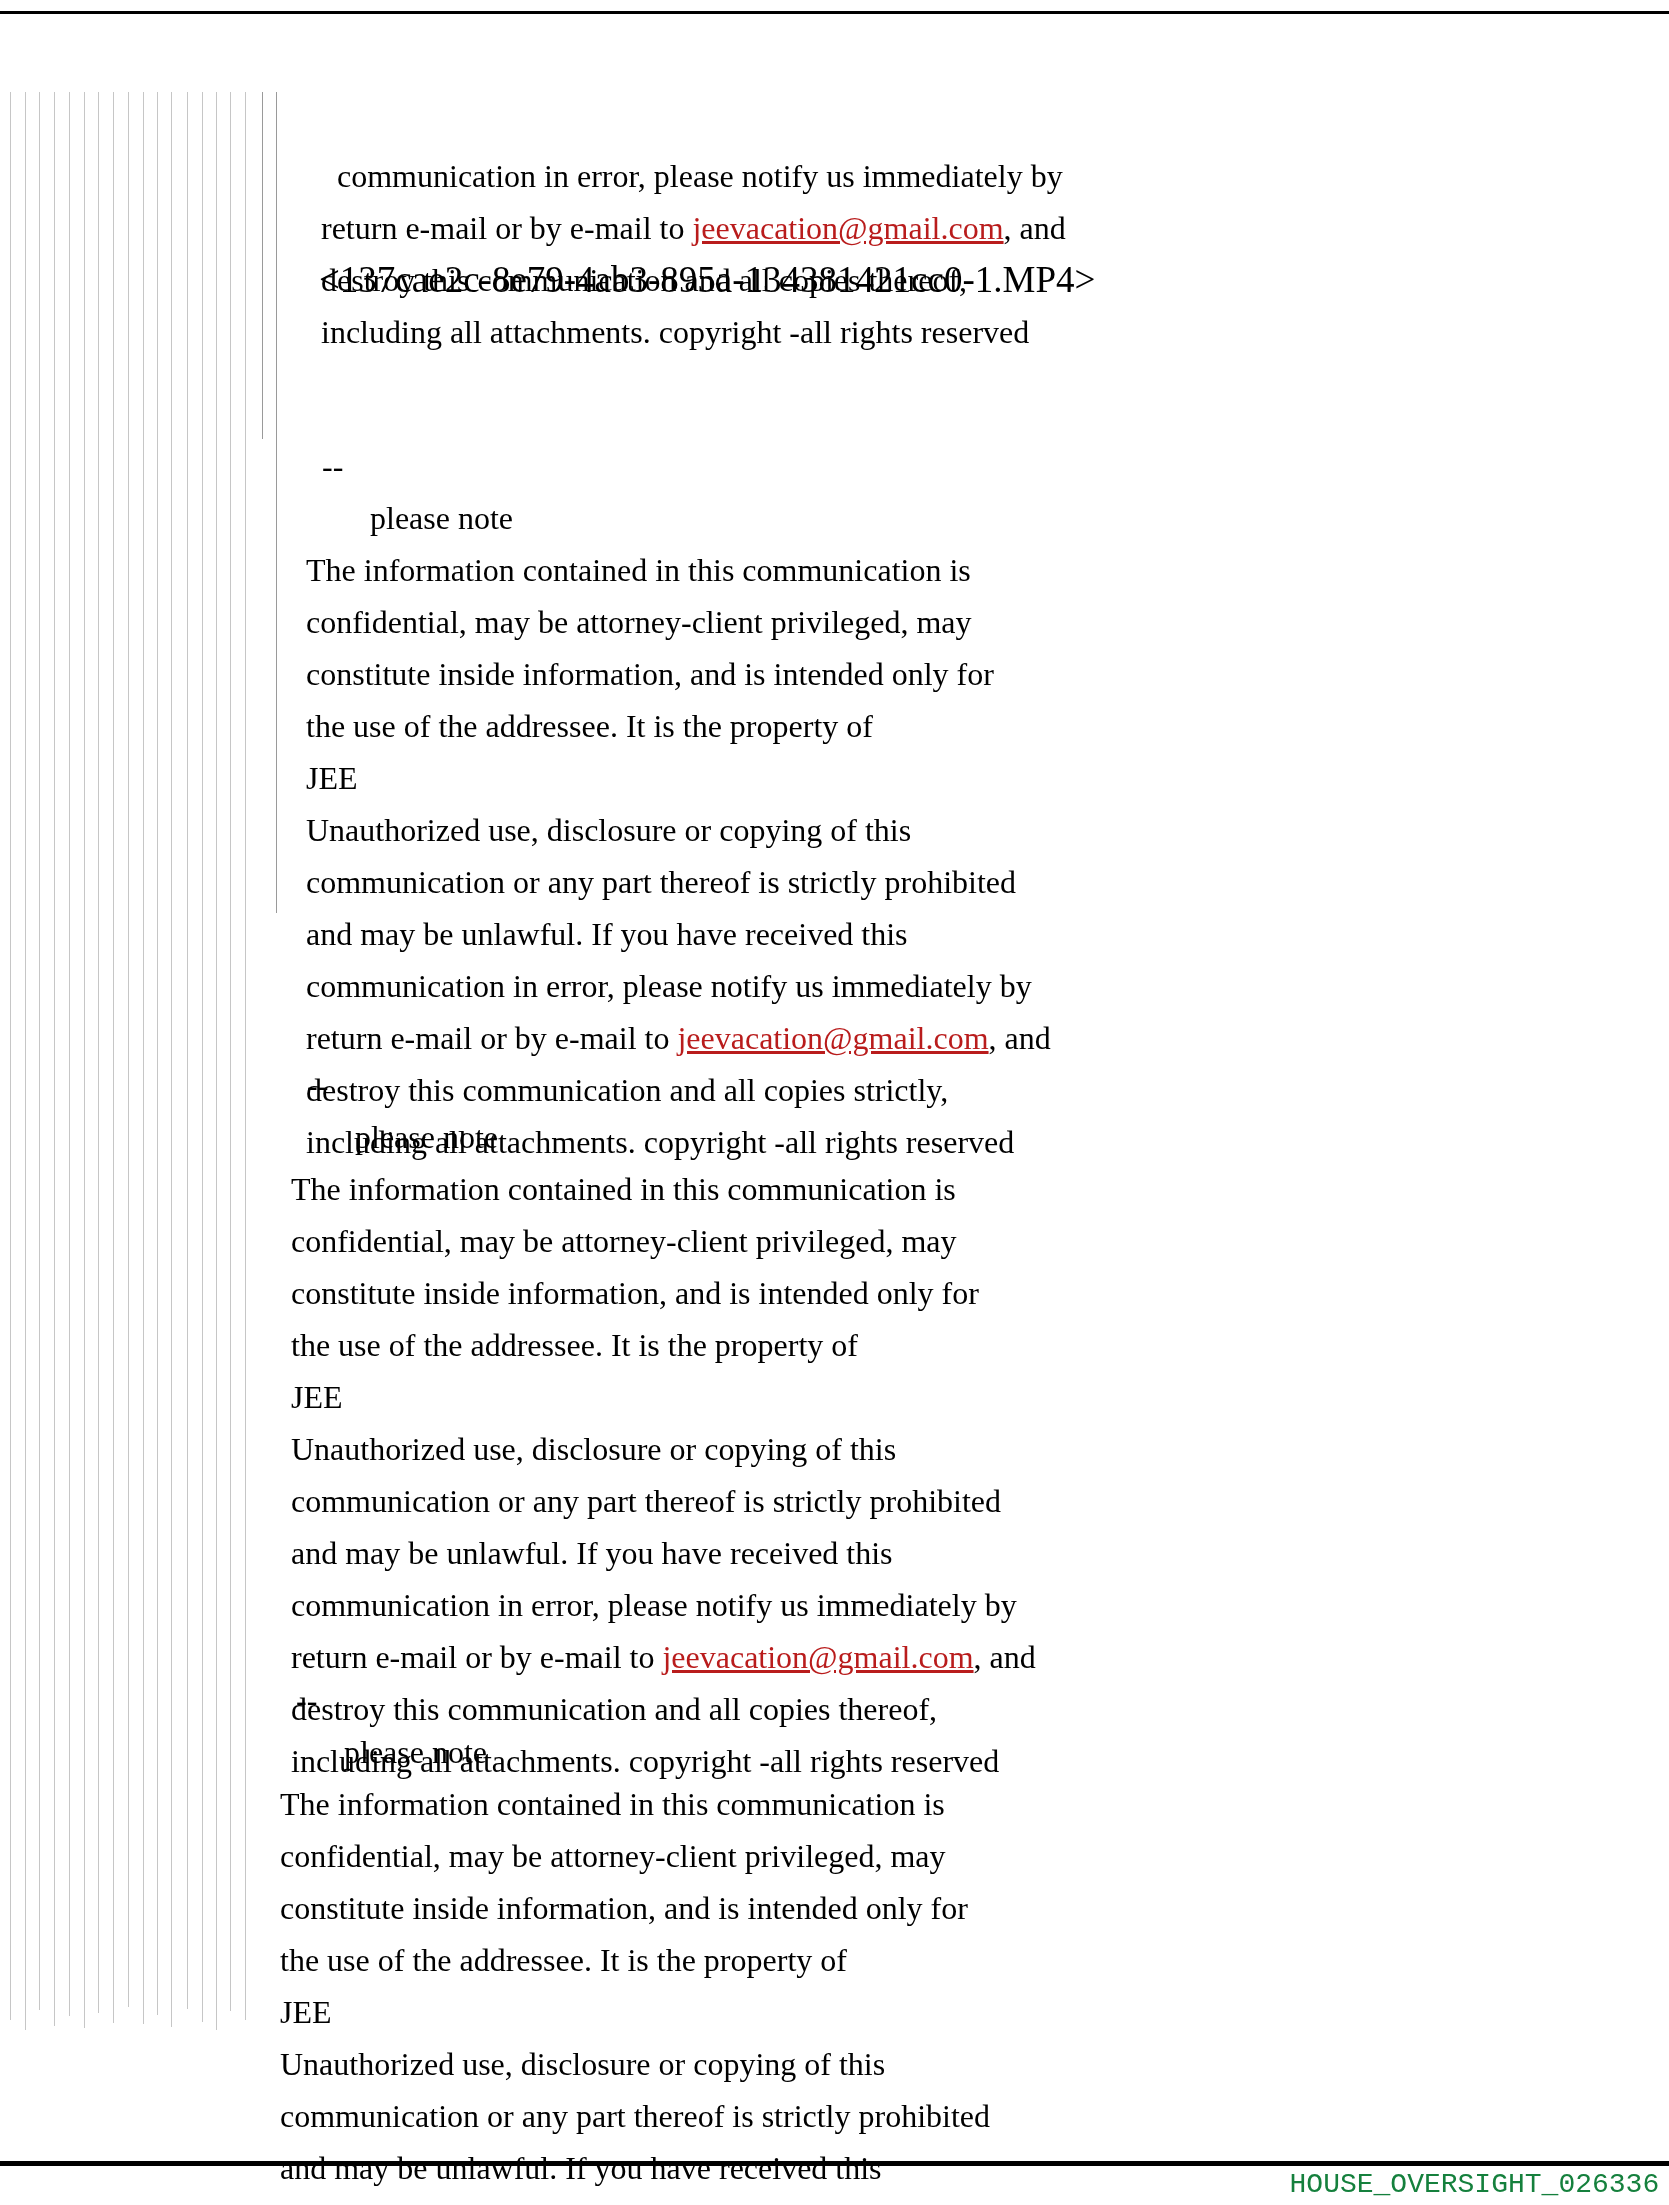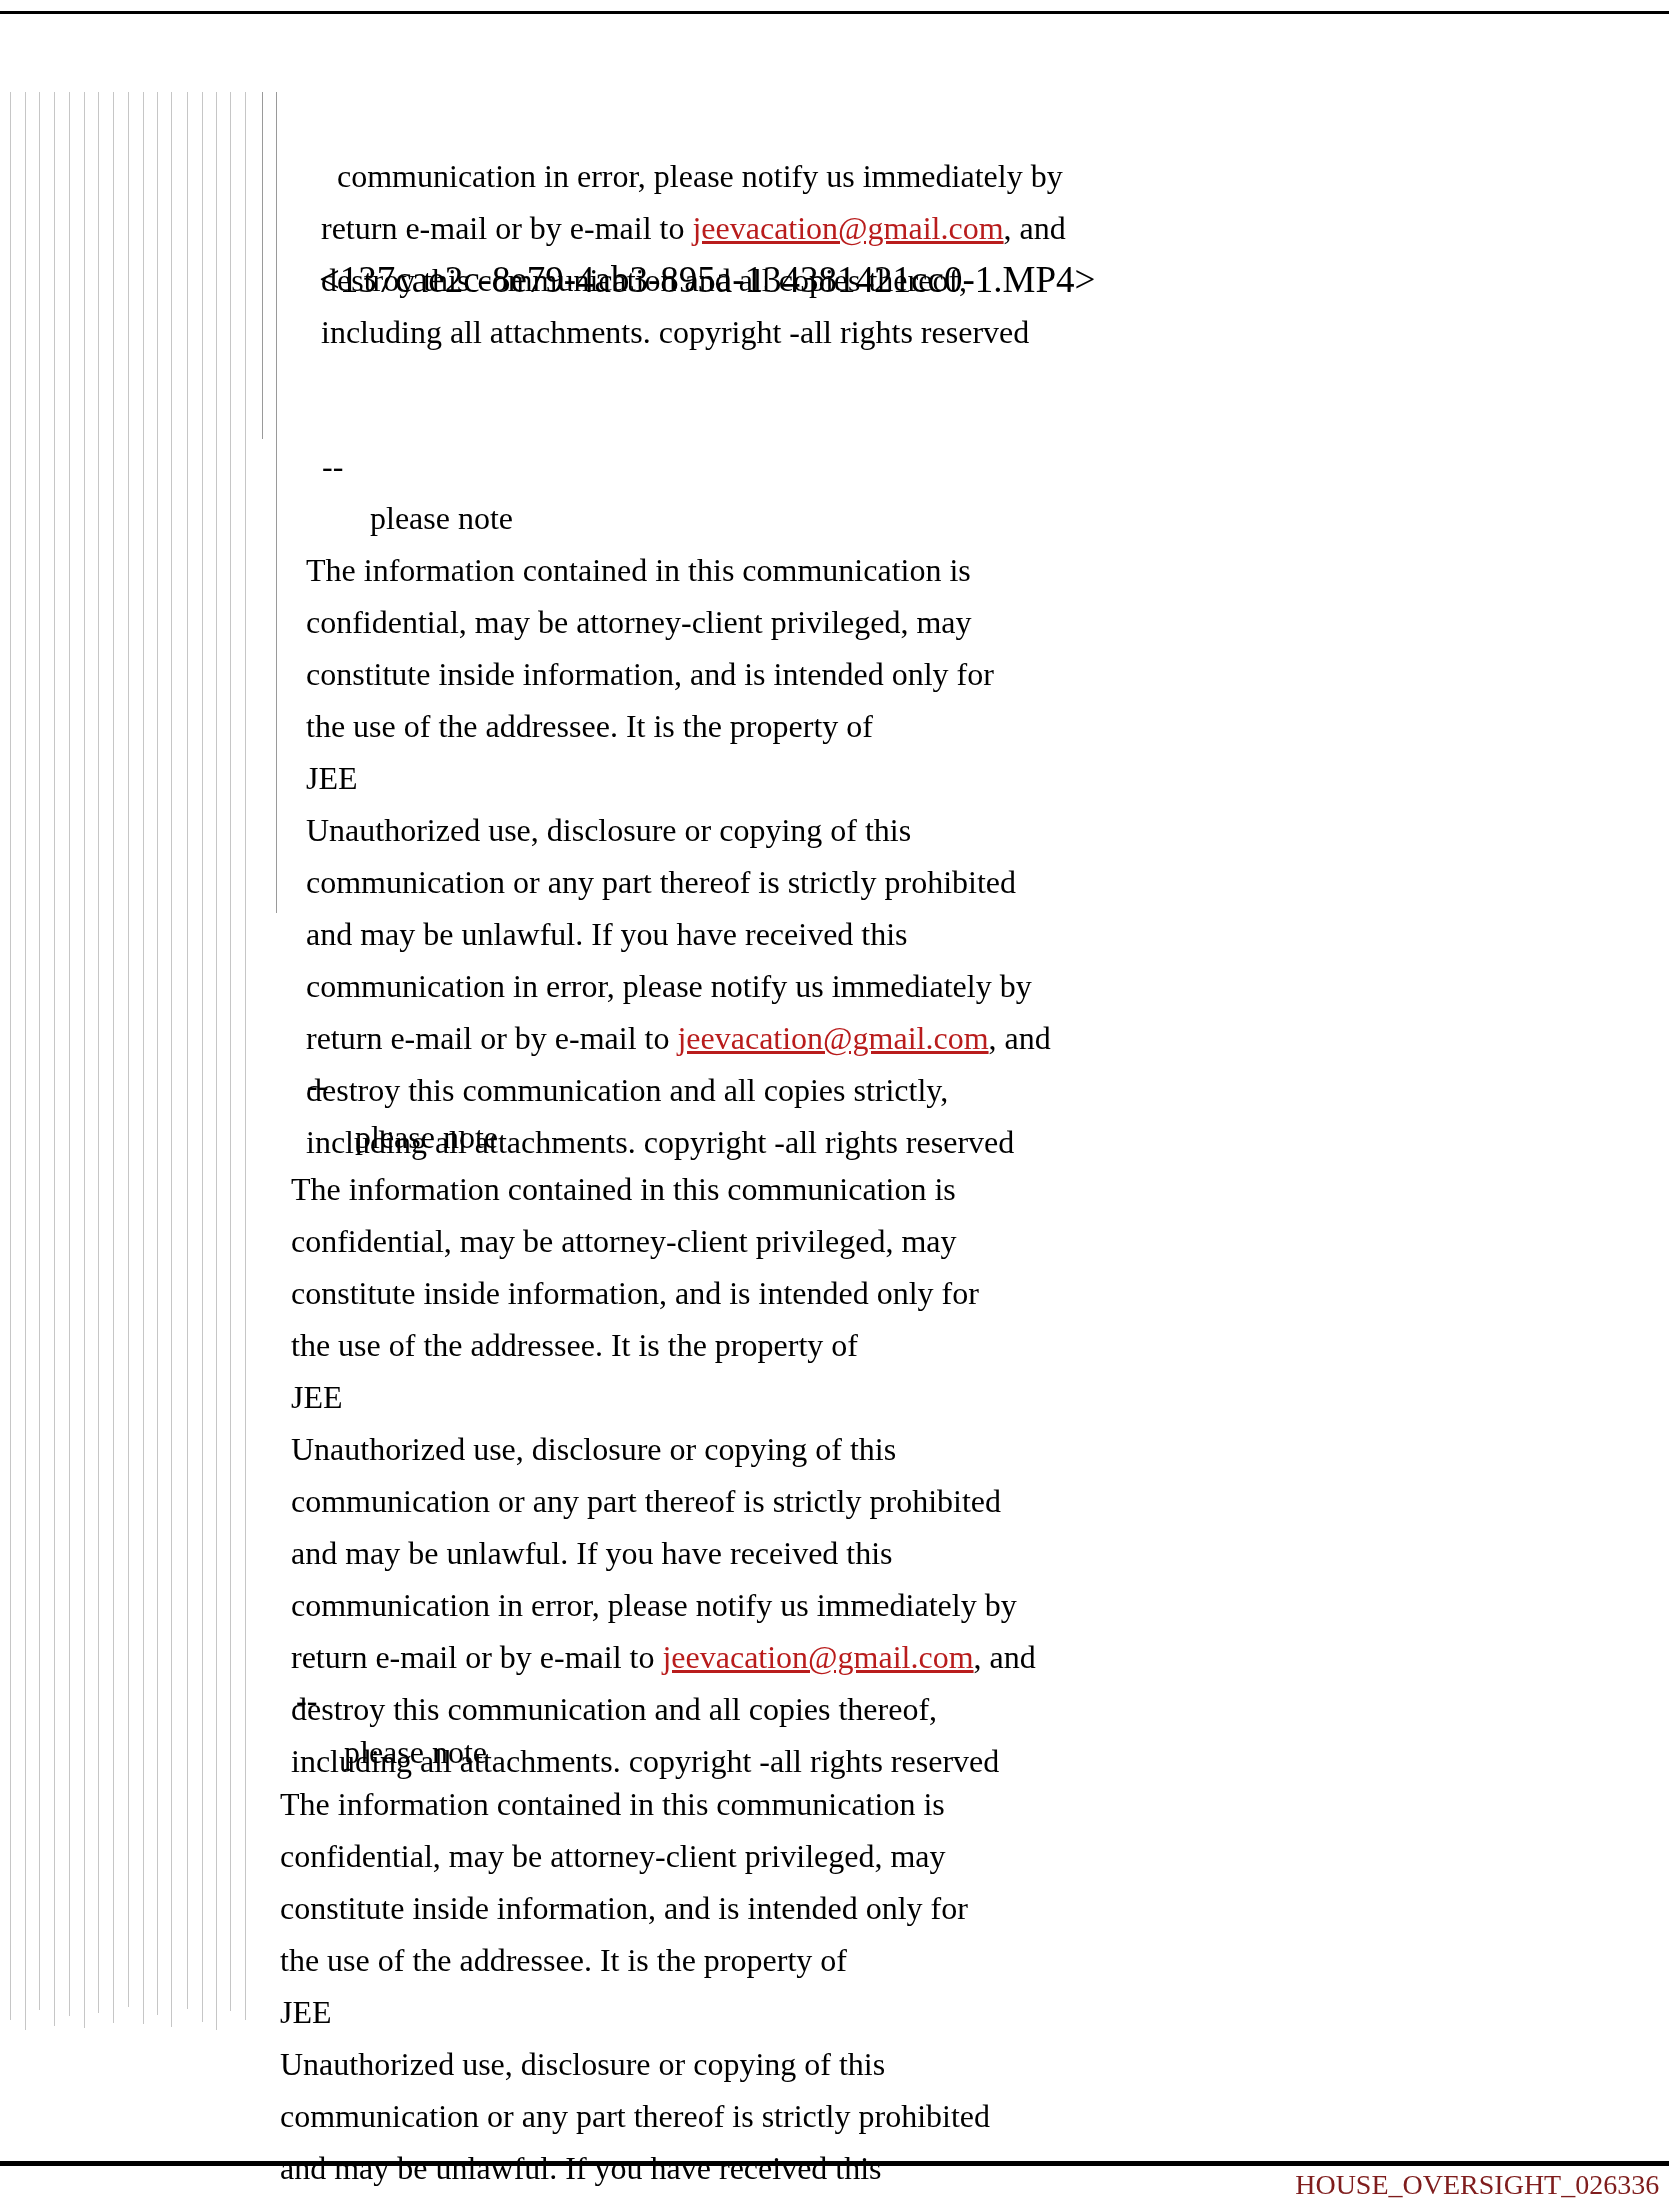--- a/index.html
+++ b/index.html
@@ -48,23 +48,23 @@
     position: absolute;
     font-size: 37px;
     line-height: 36px;
     white-space: pre;
     color: #000000;
   }
   .bates {
     position: absolute;
     right: 9.8px;
     top: 2169px;
-    font-family: Liberation Serif, serif;
+    font-family: Liberation Mono, monospace;
     font-size: 28px;
-    color: #7f1d1d;
+    color: #15803d;
   }
 </style>
 </head>
 <body>
 
 <div class="rule top"></div>
 
 <div>
   <div class="scan-line" style="left:9.8px;  top:92px; height:1928px;"></div>
   <div class="scan-line" style="left:25px;  top:92px; height:1938px;"></div>

